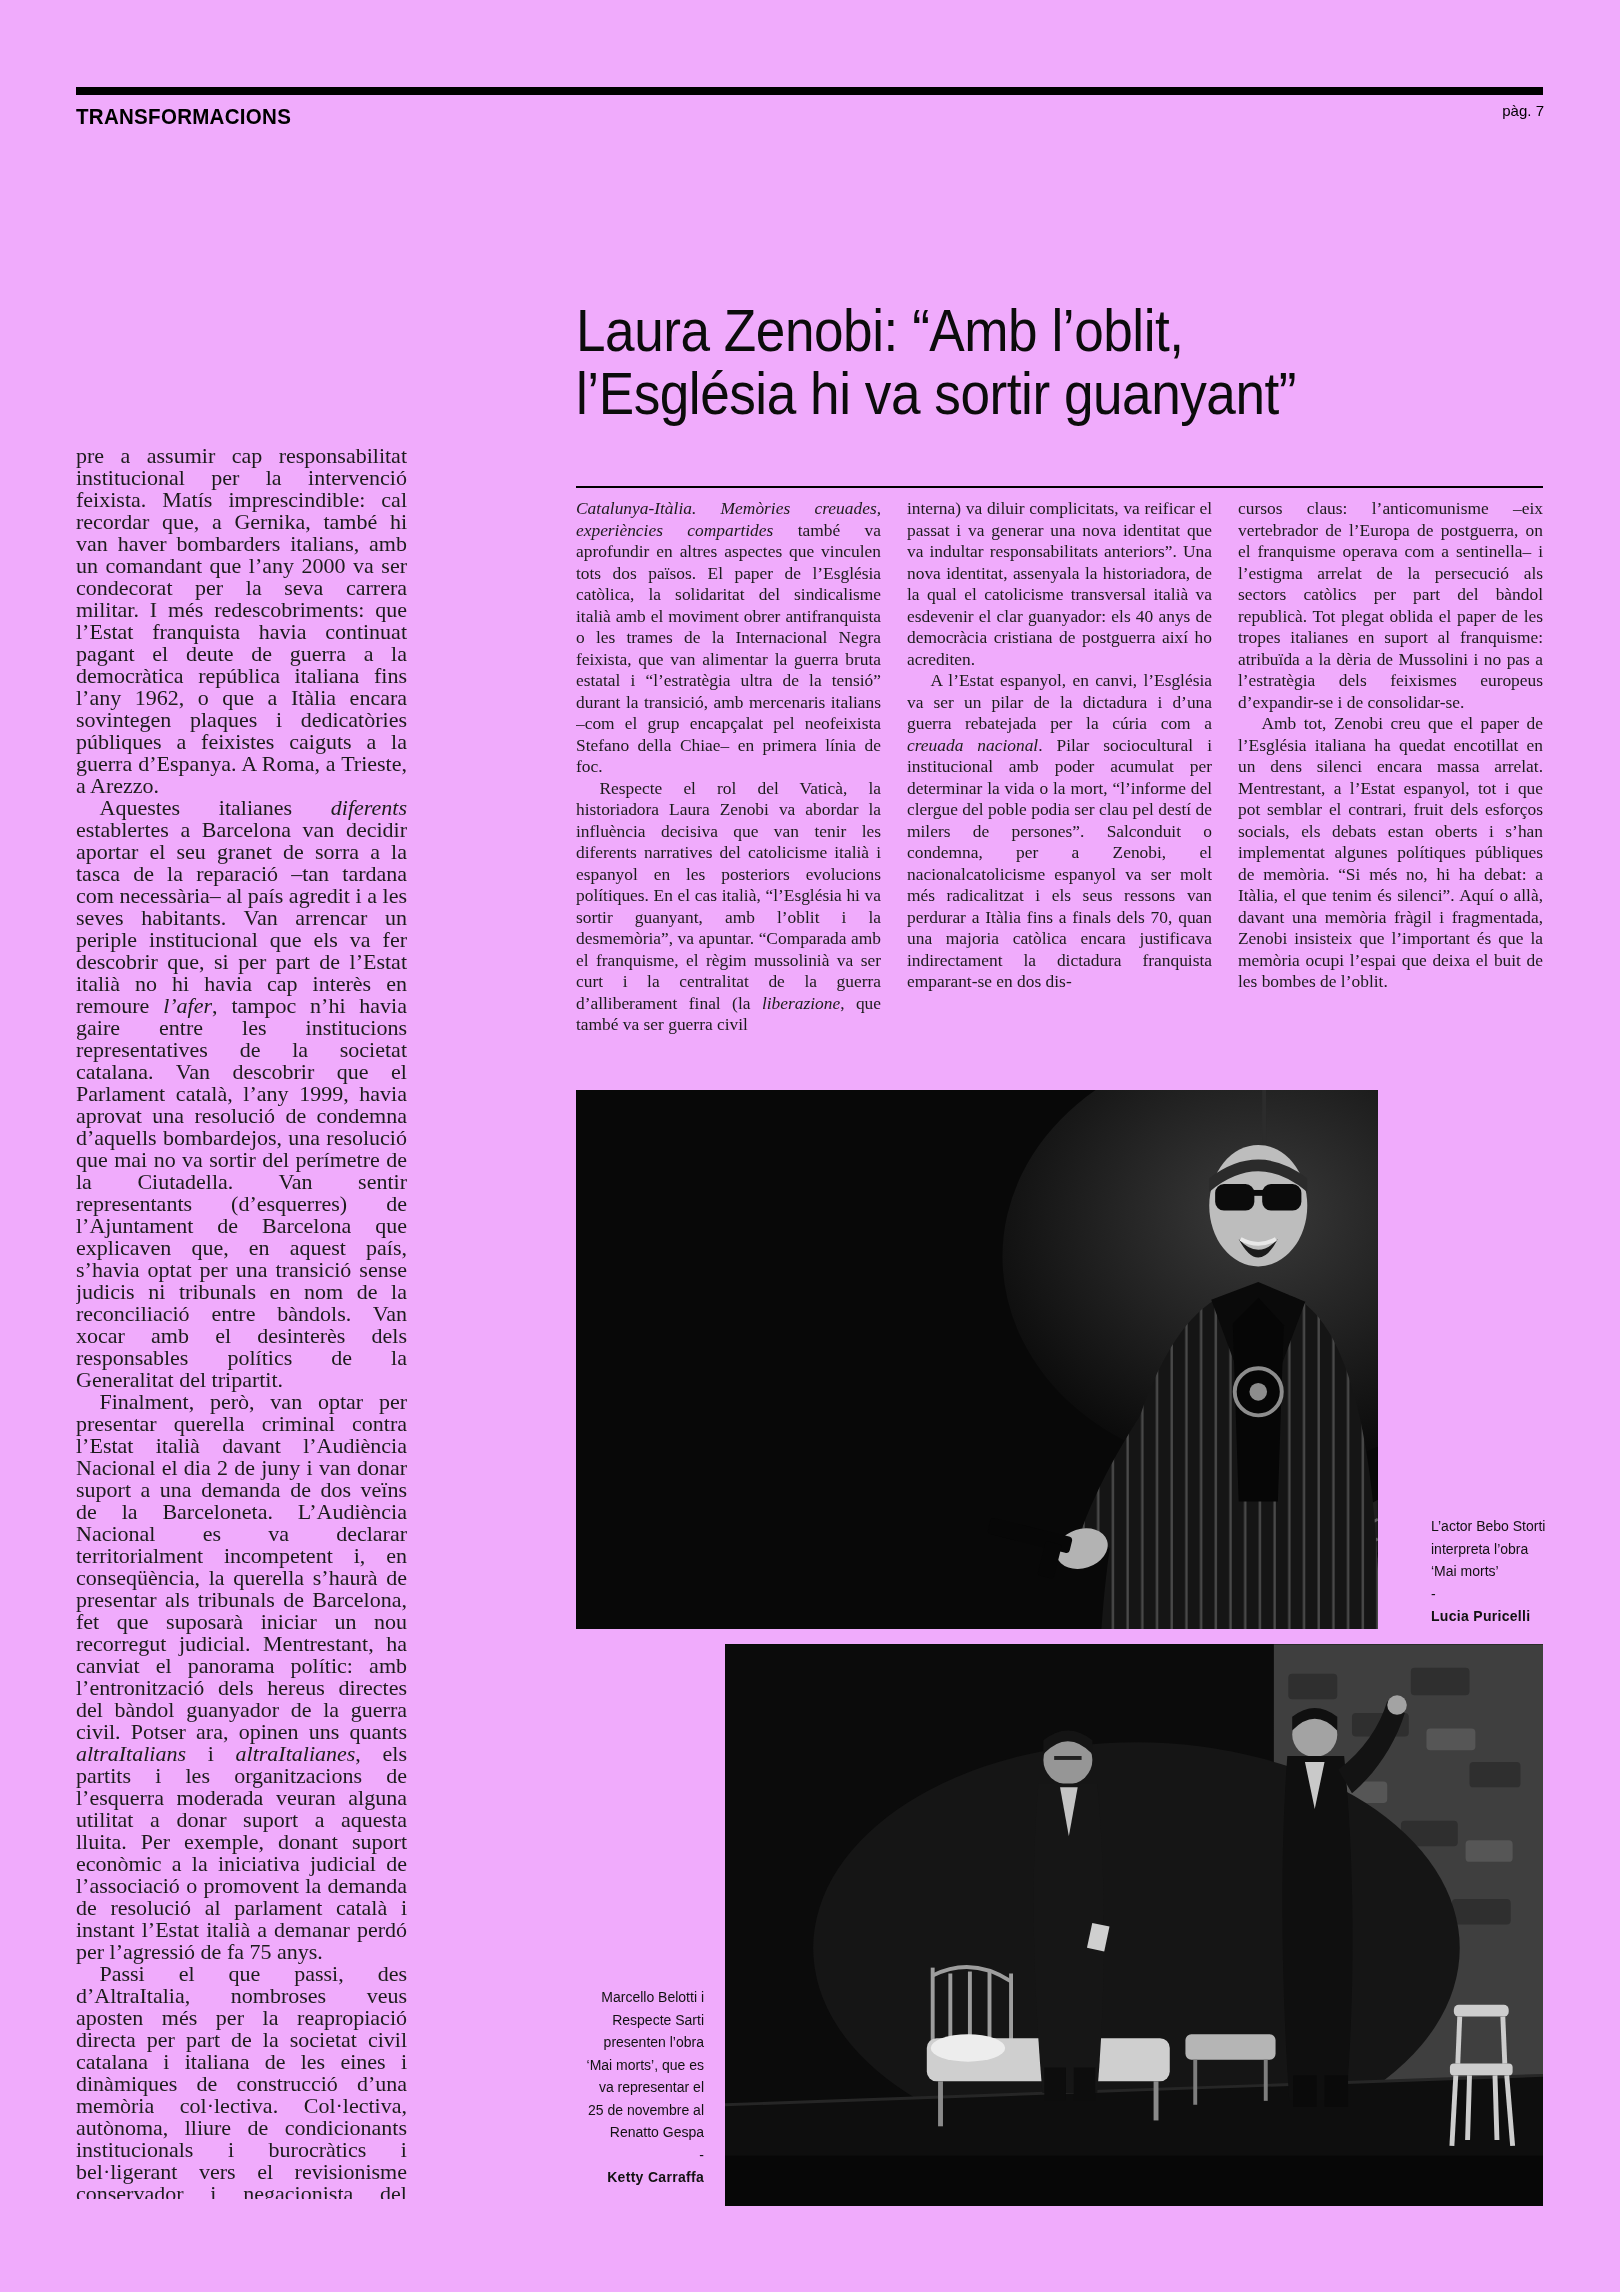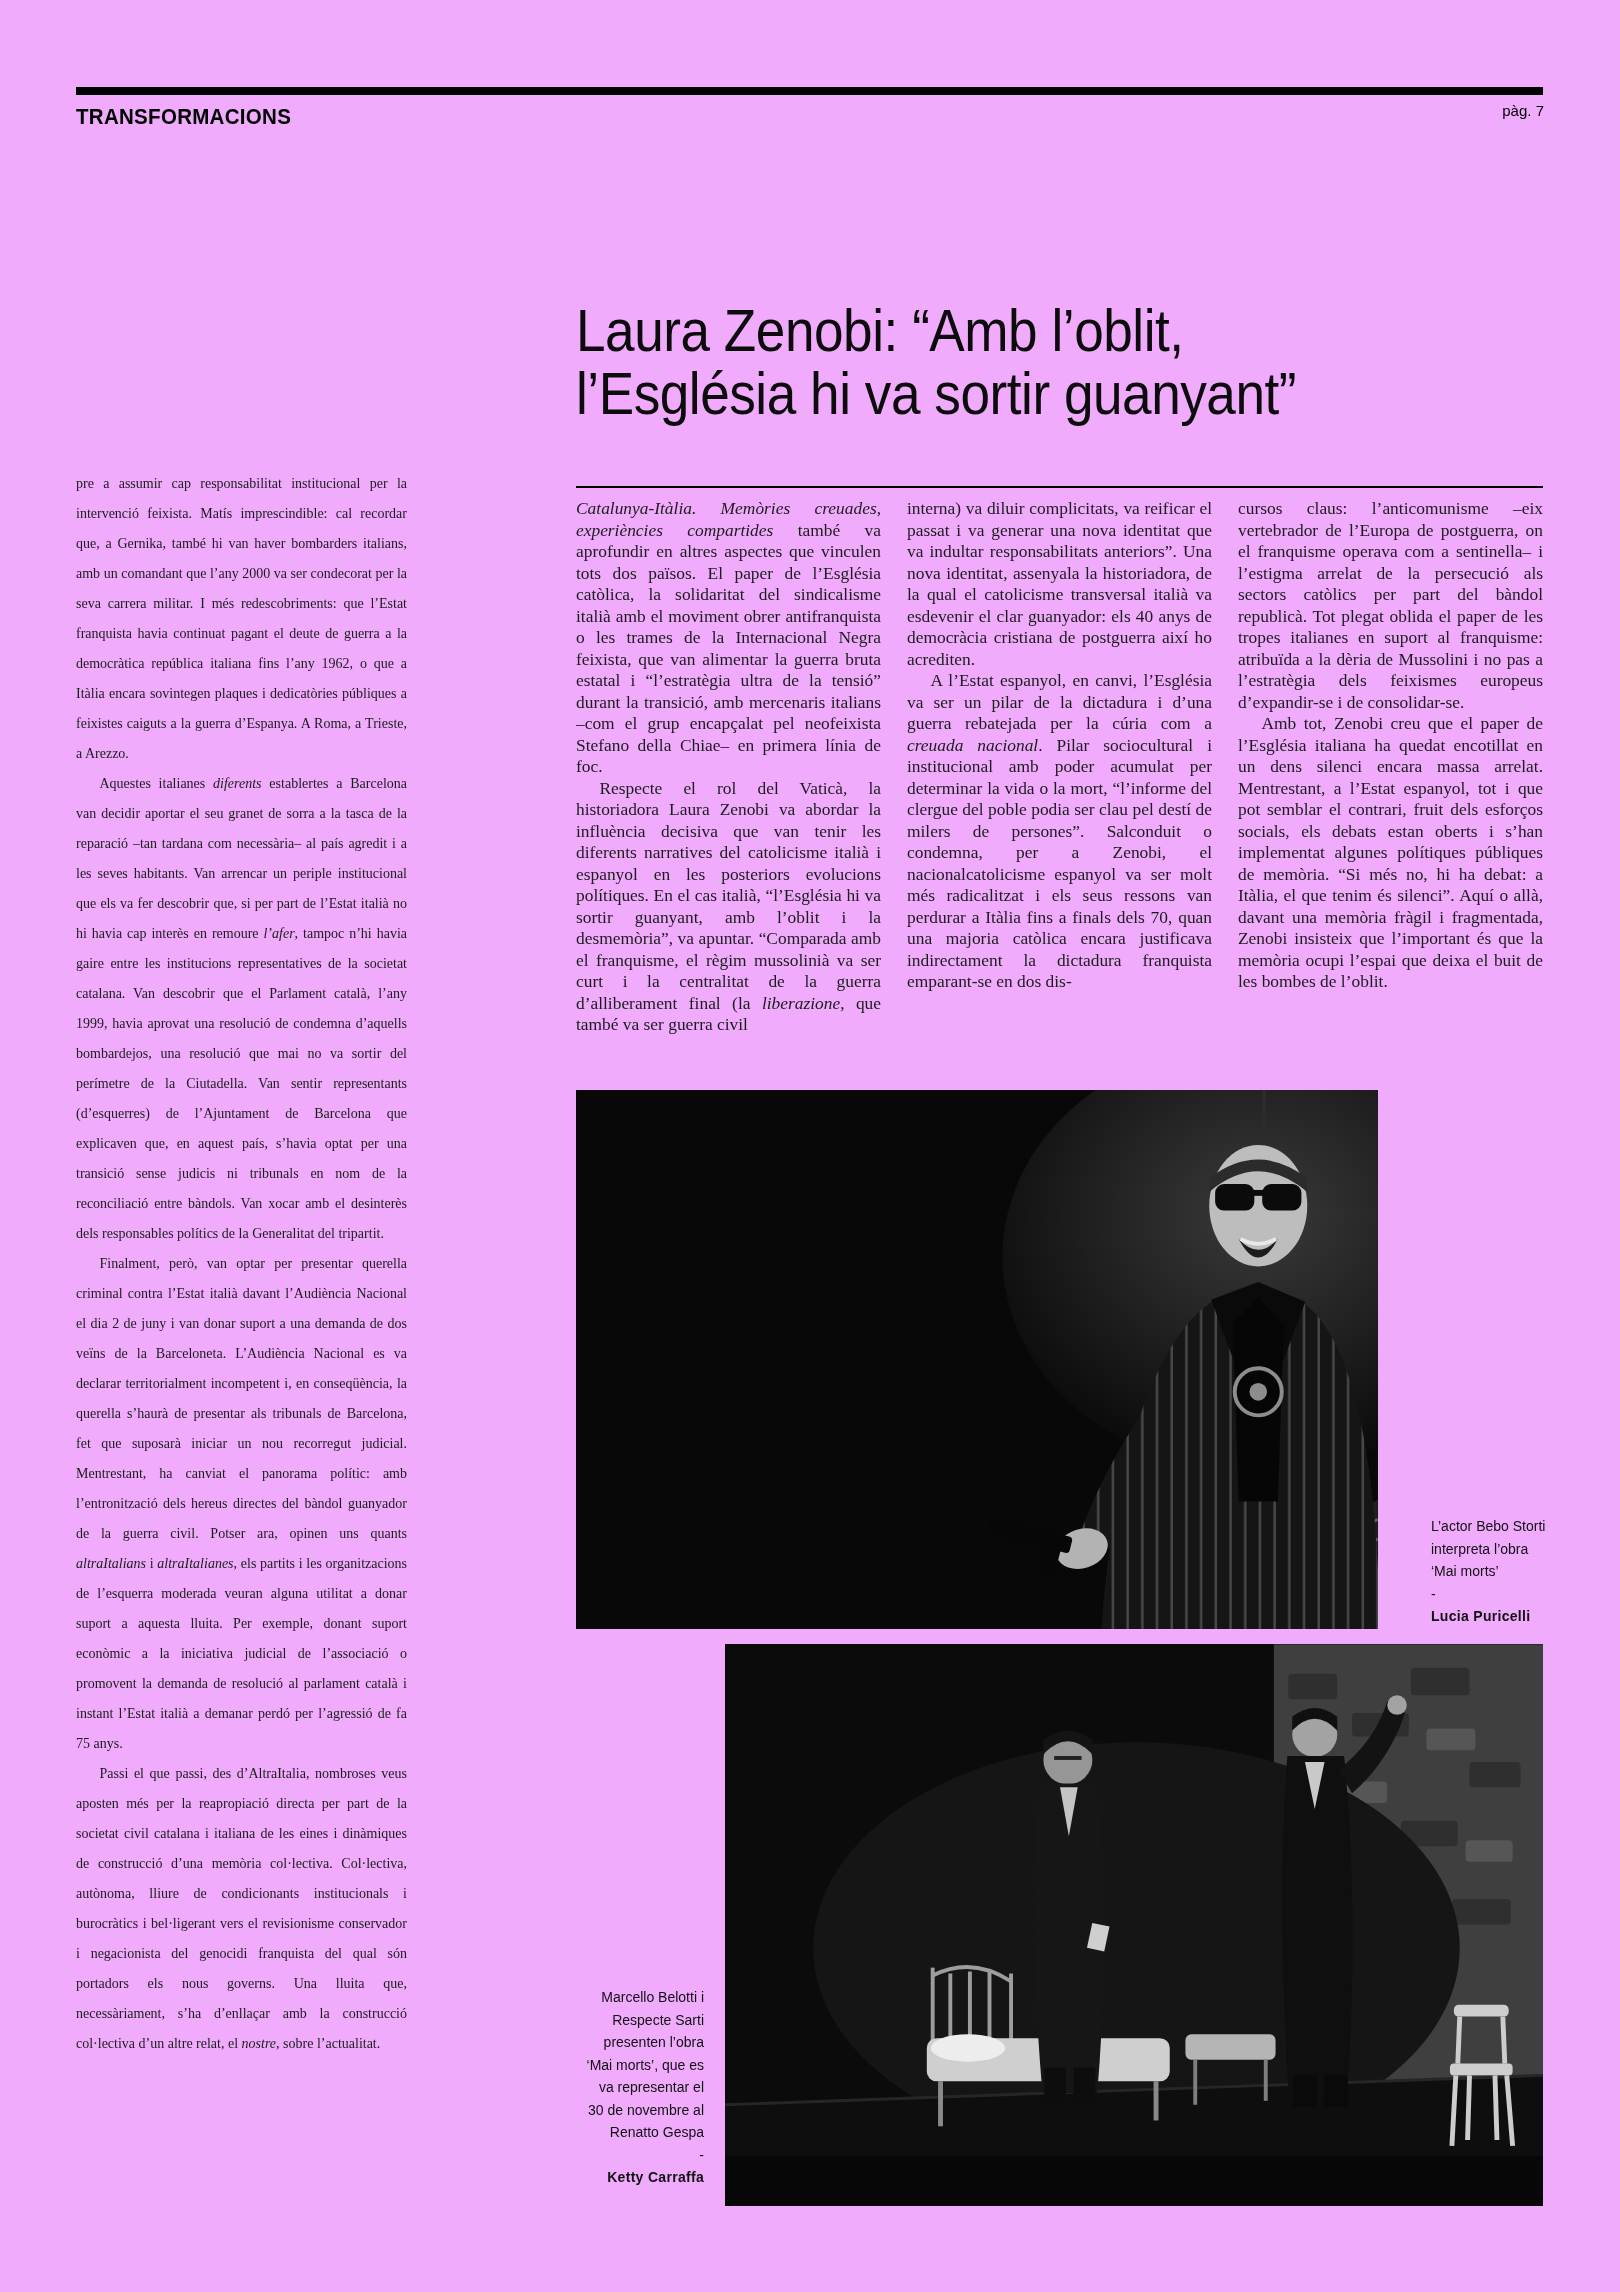--- a/index.html
+++ b/index.html
@@ -20,22 +20,22 @@
   .pagenum{position:absolute;right:76px;top:102px;font-family:"Liberation Sans",sans-serif;
            font-weight:400;font-size:15px;color:#000;}
 
   .headline{position:absolute;left:576px;top:300px;margin:0;
             font-family:"Liberation Sans",sans-serif;font-weight:400;color:#0c0c0c;
             font-size:59px;line-height:63px;letter-spacing:-0.5px;white-space:nowrap;
             transform:scaleX(.9);transform-origin:left top;}
 
   .rule{position:absolute;left:576px;top:486px;width:967px;height:2px;background:#000;}
 
-  .leftcol{position:absolute;left:76px;top:469px;width:331px;height:1754px;overflow:hidden;
-           font-size:14px;line-height:30px;text-align:justify;}
+  .leftcol{position:absolute;left:76px;top:445px;width:331px;height:1754px;overflow:hidden;
+           font-size:22px;line-height:22px;text-align:justify;}
   .cols{position:absolute;left:576px;top:498px;width:967px;height:588px;display:flex;gap:26px;
         overflow:hidden;font-size:17.4px;line-height:21.5px;text-align:justify;}
   .col{flex:1;min-width:0;}
   .leftcol p,.col p{margin:0;text-indent:23.5px;}
   p.np{text-indent:0;}
   .em{font-style:italic;}
 
   .photo{position:absolute;background:#000;}
   .photo svg{display:block;width:100%;height:100%;}
   .photo1{left:576px;top:1090px;width:802px;height:539px;}
@@ -227,20 +227,20 @@
       </g>
     </svg>
   </div>
 
   <div class="cap cap2">
     <div>Marcello Belotti i</div>
     <div>Respecte Sarti</div>
     <div>presenten l’obra</div>
     <div>‘Mai morts’, que es</div>
     <div>va representar el</div>
-    <div>30 de novembre al</div>
+    <div>25 de novembre al</div>
     <div>Renatto Gespa</div>
     <div>-</div>
     <div class="credit">Ketty  Carraffa</div>
   </div>
 
 </div>
 
 
 </body></html>

